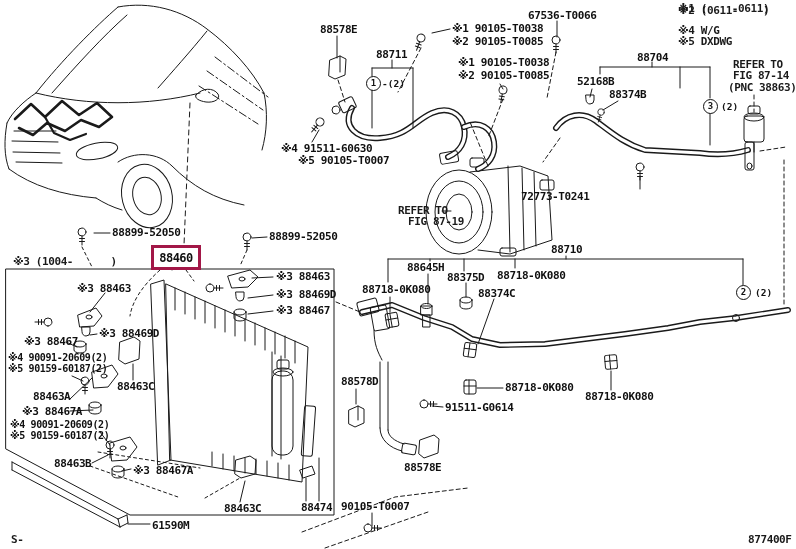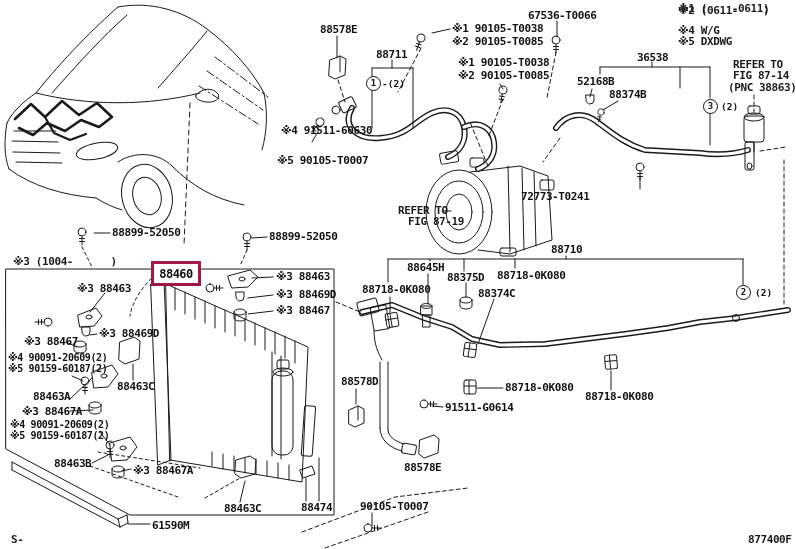--- a/index.html
+++ b/index.html
@@ -6,21 +6,21 @@
   #stage{position:relative;width:796px;height:549px;background:#fff;overflow:hidden;
          font-family:"DejaVu Sans Mono","DejaVu Sans",sans-serif;}
   #art{position:absolute;left:0;top:0;}
   .lbl{position:absolute;font-weight:bold;font-size:11px;line-height:11px;
        color:#101010;letter-spacing:-0.4px;white-space:pre;z-index:3;}
   .sm{font-size:10px;}
   .note{color:#1a1a1a;}
   .hlbox{position:absolute;left:151px;top:245px;width:44px;height:19px;
          border:3px solid #a21747;background:#fff;display:flex;align-items:center;
          justify-content:center;font-weight:bold;font-size:12px;letter-spacing:-0.5px;
-         color:#101010;z-index:4;margin-top:16px;}
+         color:#101010;z-index:4;}
   .callout{position:absolute;width:13px;height:13px;border:1.3px solid #111;
            border-radius:50%;font-weight:bold;font-size:9px;line-height:13px;
            text-align:center;color:#111;background:#fff;z-index:3;}
   .suffix{position:absolute;font-weight:bold;font-size:9.5px;color:#111;z-index:3;white-space:pre;}
 </style>
 </head>
 <body>
 
 <div id="stage">
 
@@ -228,35 +228,35 @@
 
   <div class="hlbox">88460</div>
 
   <span class="lbl" style="left:320px;top:24px">88578E</span>
   <span class="lbl" style="left:376px;top:49px">88711</span>
   <span class="lbl" style="left:452px;top:23px">※1 90105-T0038</span>
   <span class="lbl" style="left:452px;top:36px">※2 90105-T0085</span>
   <span class="lbl" style="left:528px;top:10px">67536-T0066</span>
   <span class="lbl" style="left:458px;top:57px">※1 90105-T0038</span>
   <span class="lbl" style="left:458px;top:70px">※2 90105-T0085</span>
-  <span class="lbl" style="left:637px;top:52px">36538</span>
+  <span class="lbl" style="left:637px;top:52px">88704</span>
   <span class="lbl" style="left:577px;top:76px">52168B</span>
   <span class="lbl" style="left:609px;top:89px">88374B</span>
 
   <span class="lbl note" style="left:678px;top:3px">※1 (    -0611)</span>
   <span class="lbl note" style="left:678px;top:5px">※2 (0611-    )</span>
   <span class="lbl note" style="left:678px;top:25px">※4 W/G</span>
   <span class="lbl note" style="left:678px;top:36px">※5 DXDWG</span>
 
   <span class="lbl note" style="left:733px;top:59px">REFER TO</span>
   <span class="lbl note" style="left:733px;top:70px">FIG 87-14</span>
   <span class="lbl note" style="left:728px;top:82px">(PNC 38863)</span>
 
-  <span class="lbl" style="left:281px;top:125px">※4 91511-60630</span>
-  <span class="lbl" style="left:277px;top:155px">※5 90105-T0007</span>
+  <span class="lbl" style="left:281px;top:143px">※4 91511-60630</span>
+  <span class="lbl" style="left:298px;top:155px">※5 90105-T0007</span>
 
   <span class="lbl note" style="left:398px;top:205px">REFER TO</span>
   <span class="lbl note" style="left:408px;top:216px">FIG 87-19</span>
 
   <span class="lbl" style="left:521px;top:191px">72773-T0241</span>
   <span class="lbl" style="left:551px;top:244px">88710</span>
   <span class="lbl" style="left:112px;top:227px">88899-52050</span>
   <span class="lbl" style="left:269px;top:231px">88899-52050</span>
   <span class="lbl note" style="left:13px;top:256px">※3 (1004-      )</span>
 
@@ -283,21 +283,21 @@
   <span class="lbl" style="left:362px;top:284px">88718-0K080</span>
   <span class="lbl" style="left:407px;top:262px">88645H</span>
   <span class="lbl" style="left:447px;top:272px">88375D</span>
   <span class="lbl" style="left:497px;top:270px">88718-0K080</span>
   <span class="lbl" style="left:478px;top:288px">88374C</span>
   <span class="lbl" style="left:341px;top:376px">88578D</span>
   <span class="lbl" style="left:505px;top:382px">88718-0K080</span>
   <span class="lbl" style="left:445px;top:402px">91511-G0614</span>
   <span class="lbl" style="left:585px;top:391px">88718-0K080</span>
   <span class="lbl" style="left:404px;top:462px">88578E</span>
-  <span class="lbl" style="left:360px;top:501px">90105-T0007</span>
+  <span class="lbl" style="left:341px;top:501px">90105-T0007</span>
   <span class="lbl note" style="left:748px;top:534px">877400F</span>
 
   <div class="callout" style="left:366px;top:76px">1</div>
   <span class="suffix" style="left:382px;top:78px">-(2)</span>
   <div class="callout" style="left:703px;top:99px">3</div>
   <span class="suffix" style="left:721px;top:101px">(2)</span>
   <div class="callout" style="left:736px;top:285px">2</div>
   <span class="suffix" style="left:755px;top:287px">(2)</span>
 
 </div>

